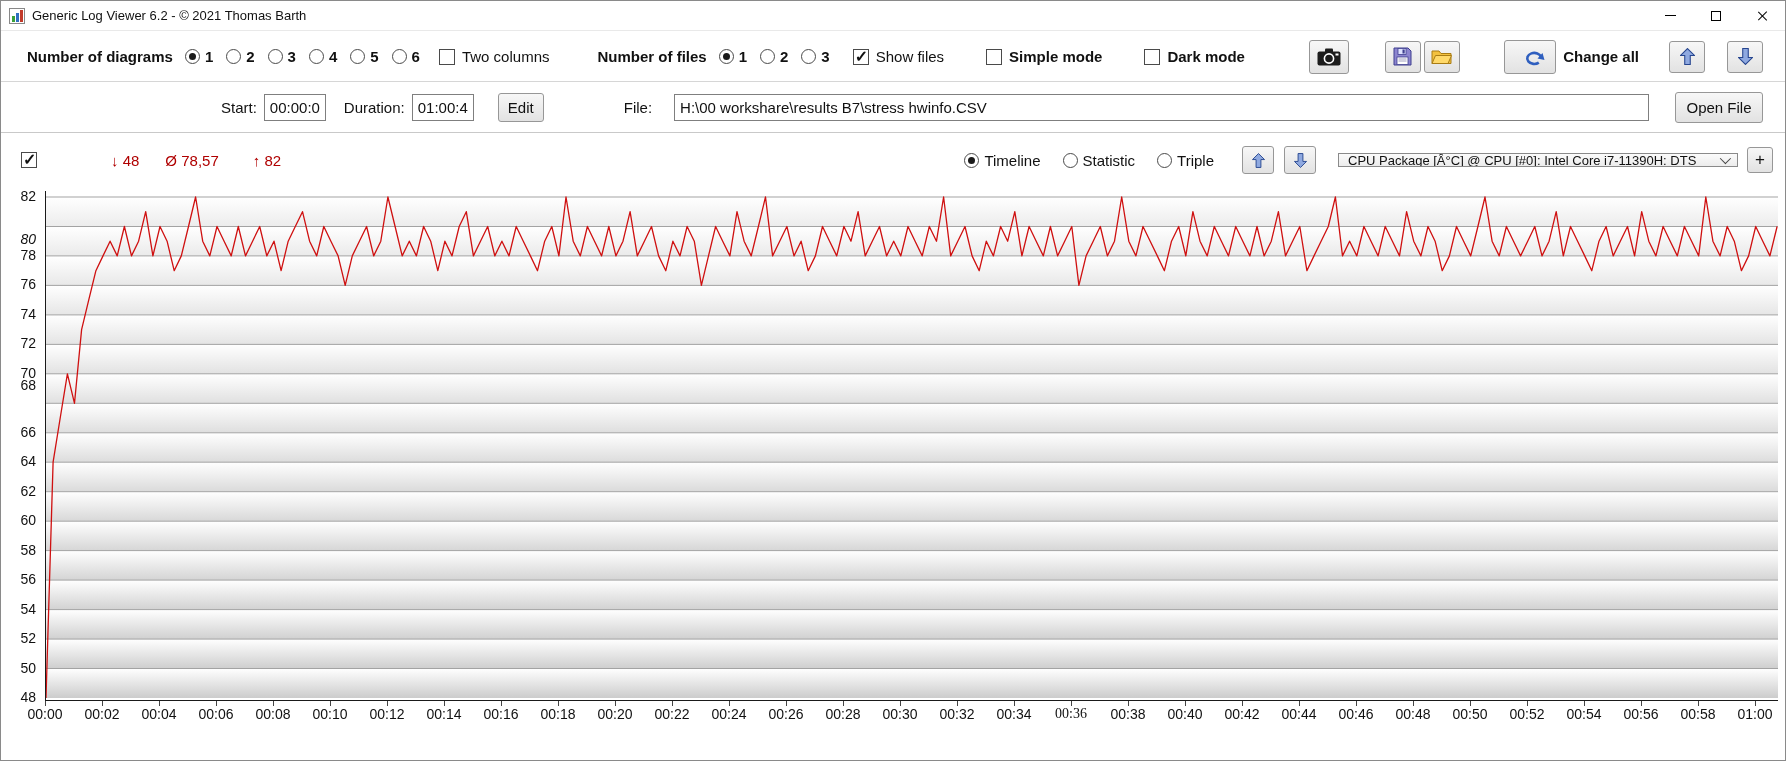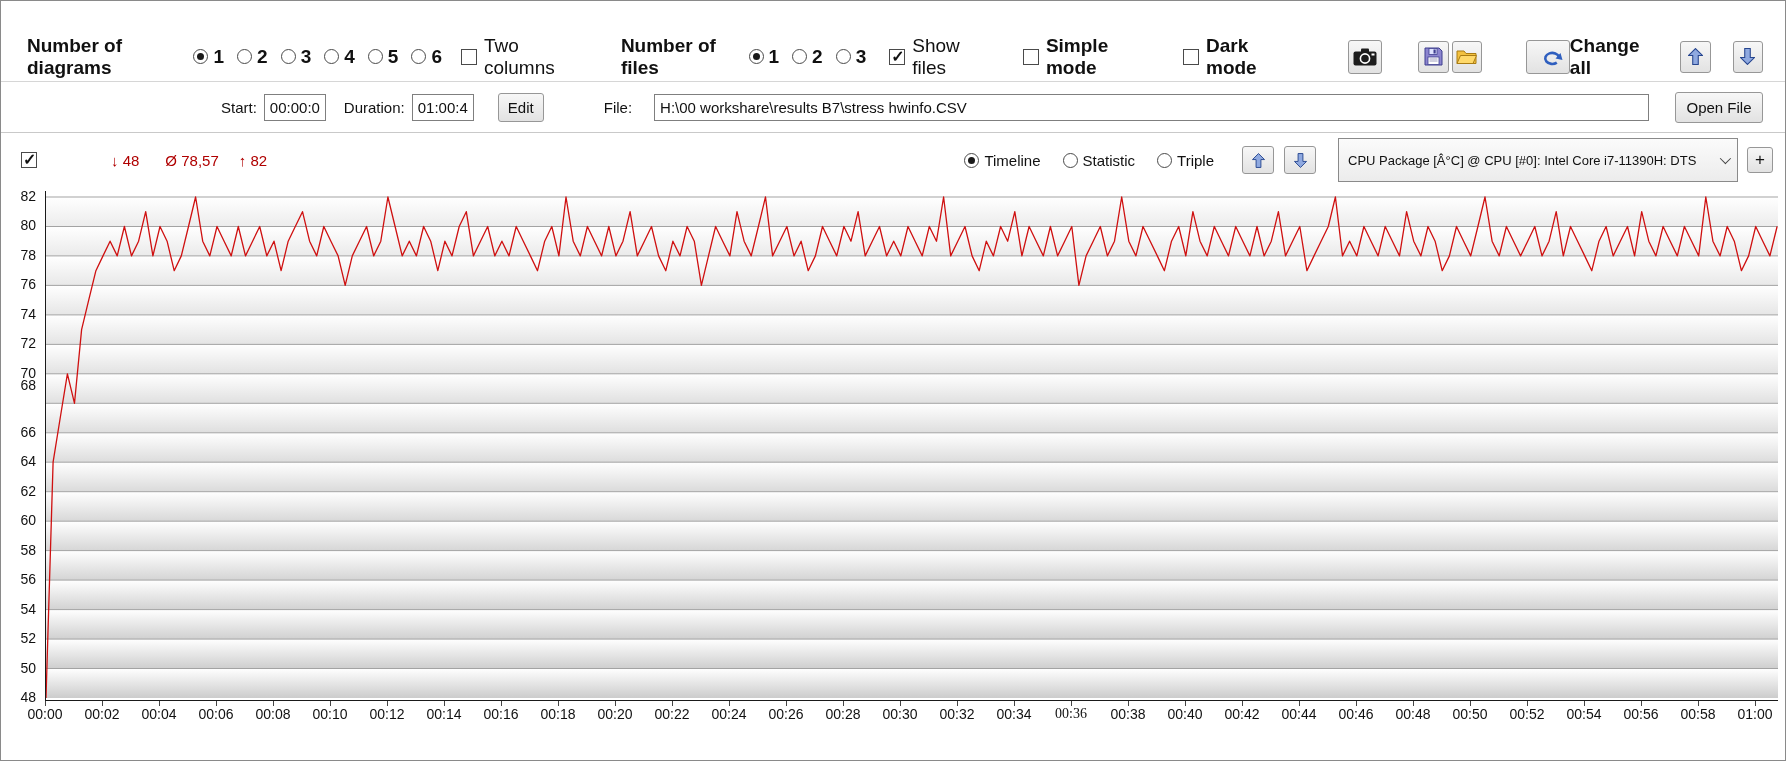--- a/index.html
+++ b/index.html
@@ -13,21 +13,21 @@
   .winbtns { margin-left:auto; display:flex; height:100%; }
   .winbtn { width:46px; height:100%; display:flex; align-items:center; justify-content:center; }
   .min-glyph { width:11px; height:1px; background:#000; display:block; }
   .max-glyph { width:10px; height:10px; border:1px solid #000; display:block; }
   .close-glyph { position:relative; width:12px; height:12px; display:block; }
   .close-glyph::before,.close-glyph::after { content:""; position:absolute; left:5.5px; top:0; width:1.2px; height:12px; background:#000; }
   .close-glyph::before { transform:rotate(45deg); }
   .close-glyph::after { transform:rotate(-45deg); }
 
   
-  #row1 { position:absolute; top:31px; left:0; right:0; height:50px; display:flex; align-items:center; padding:0 22px 0 26px; border-bottom:1px solid #d6d6d6; background:#fff; font-size:19px; }
+  #row1 { position:absolute; top:31px; left:0; right:0; height:50px; display:flex; align-items:center; padding:0 22px 0 26px; border-bottom:1px solid #d6d6d6; background:#fff; font-size:15px; }
   #row2 { position:absolute; top:82px; left:0; right:0; height:50px; display:flex; align-items:center; padding:0 18px 0 30px; border-bottom:1px solid #c9c9c9; background:#fff; font-size:15px; }
   .bold { font-weight:bold; }
 
   .radio-group { display:flex; align-items:center; }
   .radio-item { display:flex; align-items:center; gap:5px; margin-right:14px; cursor:default; }
   #row1 .radio-item { font-weight:bold; margin-right:13px; }
   .radio { width:15px; height:15px; border:1px solid #4a4a4a; border-radius:50%; background:#fff; position:relative; flex:0 0 auto; }
   .radio.selected::after { content:""; position:absolute; inset:3px; background:#1a1a1a; border-radius:50%; }
 
   .chk { display:flex; align-items:center; gap:7px; cursor:default; }
@@ -37,37 +37,59 @@
   .btn { background:linear-gradient(#f7f7f7,#e2e2e2); border:1px solid #979797; border-radius:3px; display:flex; align-items:center; justify-content:center; font-size:15px; cursor:default; }
   .iconbtn { width:40px; height:34px; }
   .smallbtn { width:36px; height:32px; }
 
   .txt { height:27px; border:1px solid #7f7f7f; background:#fff; font-family:"Liberation Sans",sans-serif; font-size:15px; padding:0 5px; color:#111; }
 
   
   #chart-header { position:absolute; top:142px; left:0; right:0; height:34px; display:flex; align-items:center; padding:0 12px 0 20px; font-size:15px; background:#fff; }
   .stat { color:#b00000; }
   #chart-header .radio-item { margin-right:22px; }
-  .combo { width:400px; height:44px; border:1px solid #8a8a8a; background:linear-gradient(#fbfbfb,#ececec); display:flex; align-items:center; padding:0 9px; font-size:13px; white-space:nowrap; overflow:hidden; }
+  .combo { width:400px; height:14px; border:1px solid #8a8a8a; background:linear-gradient(#fbfbfb,#ececec); display:flex; align-items:center; padding:0 9px; font-size:13px; white-space:nowrap; overflow:hidden; }
   .combo .chev { margin-left:auto; width:8px; height:8px; border-right:1.6px solid #444; border-bottom:1.6px solid #444; transform:rotate(45deg) translateY(-2px); flex:0 0 auto; }
 
   
   #y-axis { position:absolute; left:0; top:190px; width:40px; height:510px; }
   #y-axis .ylab { position:absolute; right:5px; font-size:14px; text-align:right; }
   #plot { position:absolute; left:44px; top:190px; width:1733px; height:510px; border-left:1px solid #1a1a1a; border-bottom:1px solid #1a1a1a; background:#fff; }
   #x-axis { position:absolute; left:44px; top:700px; width:1733px; height:24px; }
   #x-axis .xtick { position:absolute; top:0; width:1px; height:5px; background:#444; }
   #x-axis .xlab { position:absolute; top:5px; width:52px; margin-left:-26px; text-align:center; font-size:14px; }
   #x-title { position:absolute; left:44px; top:728px; width:1733px; text-align:center; font-size:15px; font-style:italic; }
 </style>
 </head>
 <body>
 
 <div id="window">
 
+  <div id="titlebar">
+    <span style="display:flex;">
+      <svg width="16" height="16" viewBox="0 0 16 16">
+        <rect x="0.5" y="0.5" width="15" height="15" fill="#ffffff" stroke="#888"></rect>
+        <rect x="3" y="8" width="3" height="6" fill="#3aa13a"></rect>
+        <rect x="7" y="5" width="3" height="9" fill="#2f6fc0"></rect>
+        <rect x="11" y="2" width="3" height="12" fill="#c23a2a"></rect>
+      </svg>
+    </span>
+    <span class="title">Generic Log Viewer 6.2 - © 2021 Thomas Barth</span>
+    <div class="winbtns">
+      <div class="winbtn">
+          <span class="min-glyph"></span>
+        </div>
+      <div class="winbtn">
+          <span class="max-glyph"></span>
+        </div>
+      <div class="winbtn">
+          <span class="close-glyph"></span>
+        </div>
+    </div>
+  </div>
 
   <div id="row1">
     <span class="bold">Number of diagrams</span>
     <div class="radio-group" style="margin-left:12px;">
         <label class="radio-item">
           <span class="radio selected"></span>
           <span>1</span>
         </label>
         <label class="radio-item">
           <span class="radio"></span>
@@ -195,21 +217,21 @@
     <span style="margin-left:78px;">Start:</span>
     <input class="txt" style="margin-left: 7px; width: 62px;" value="00:00:00">
 
     <span style="margin-left:18px;">Duration:</span>
     <input class="txt" style="margin-left: 7px; width: 62px;" value="01:00:47">
 
     <div class="btn" style="margin-left:24px; width:46px; height:29px;">
       <span>Edit</span>
     </div>
 
-    <span style="margin-left:60px;">File:</span>
+    <span style="margin-left:80px;">File:</span>
     <input class="txt" style="margin-left: 22px; flex: 1 1 0%;" value="H:\00 workshare\results B7\stress hwinfo.CSV">
 
     <div class="btn" style="margin-left:26px; width:88px; height:31px; margin-right:4px;">
       <span>Open File</span>
     </div>
   </div>
 
   <div id="chart-header">
     <label class="chk">
       <span class="box checked"></span>
@@ -220,21 +242,21 @@
         <linearGradient id="swg2" x1="0" y1="0" x2="1" y2="0">
           <stop offset="0" stop-color="#701500"></stop>
             <stop offset="1" stop-color="#c83c14"></stop>
         </linearGradient>
       </defs>
       <line x1="1" y1="4" x2="45" y2="4" stroke="url(#swg2)" stroke-width="5"></line>
     </svg>
 
     <span class="stat" style="margin-left:20px;">↓ 48</span>
     <span class="stat" style="margin-left:26px;">Ø 78,57</span>
-    <span class="stat" style="margin-left:20px;">↑ 82</span>
+    <span class="stat" style="margin-left:34px;">↑ 82</span>
 
     <div class="radio-group" style="margin-left:auto;">
         <label class="radio-item">
           <span class="radio selected"></span>
           <span>Timeline</span>
         </label>
         <label class="radio-item">
           <span class="radio"></span>
           <span>Statistic</span>
         </label>
@@ -260,21 +282,21 @@
       <span class="chev"></span>
     </div>
 
     <div class="btn" style="margin-left:9px; width:26px; height:26px; font-size:17px;">
       <span>+</span>
     </div>
   </div>
 
   <div id="y-axis">
       <div class="ylab" style="top: -3px;">82</div>
-      <div class="ylab" style="top: 26px;">80</div>
+      <div class="ylab" style="top: 40px; font-style: italic;">80</div>
       <div class="ylab" style="top: 56px;">78</div>
       <div class="ylab" style="top: 85px;">76</div>
       <div class="ylab" style="top: 115px;">74</div>
       <div class="ylab" style="top: 144px;">72</div>
       <div class="ylab" style="top: 174px;">70</div>
       <div class="ylab" style="top: 186px; margin-left: 16px;">68</div>
       <div class="ylab" style="top: 233px;">66</div>
       <div class="ylab" style="top: 262px;">64</div>
       <div class="ylab" style="top: 292px;">62</div>
       <div class="ylab" style="top: 321px;">60</div>

